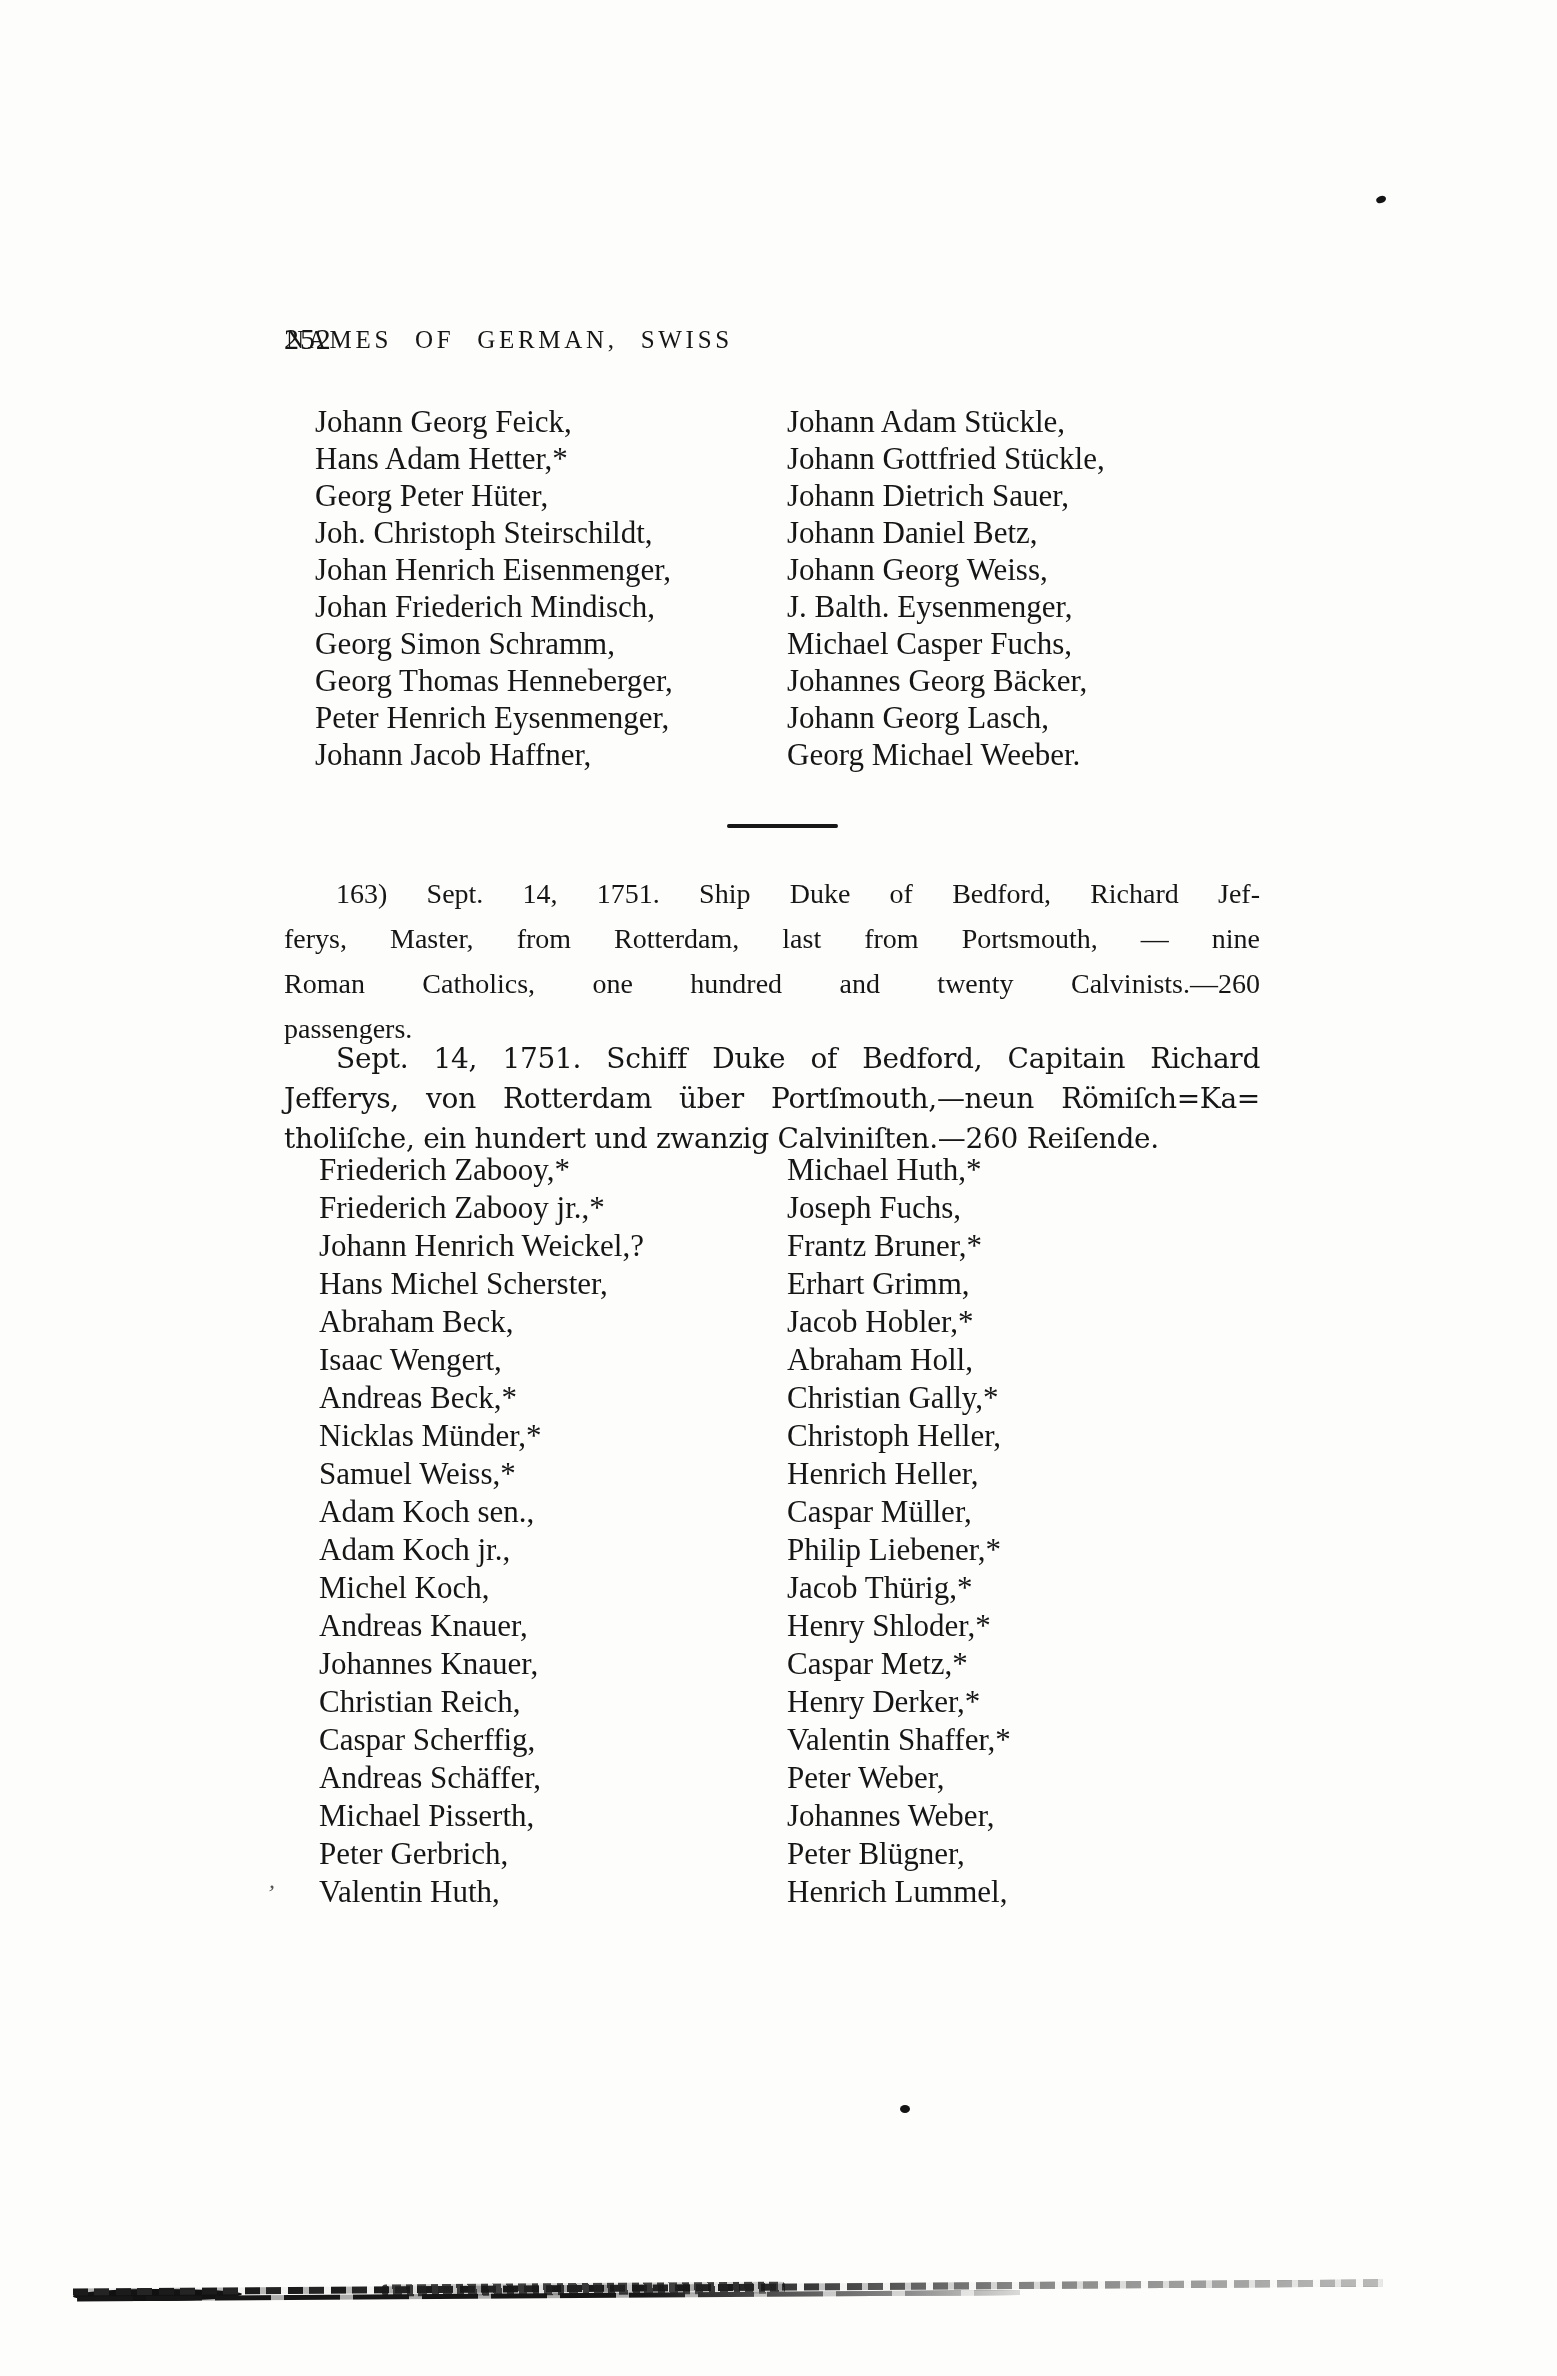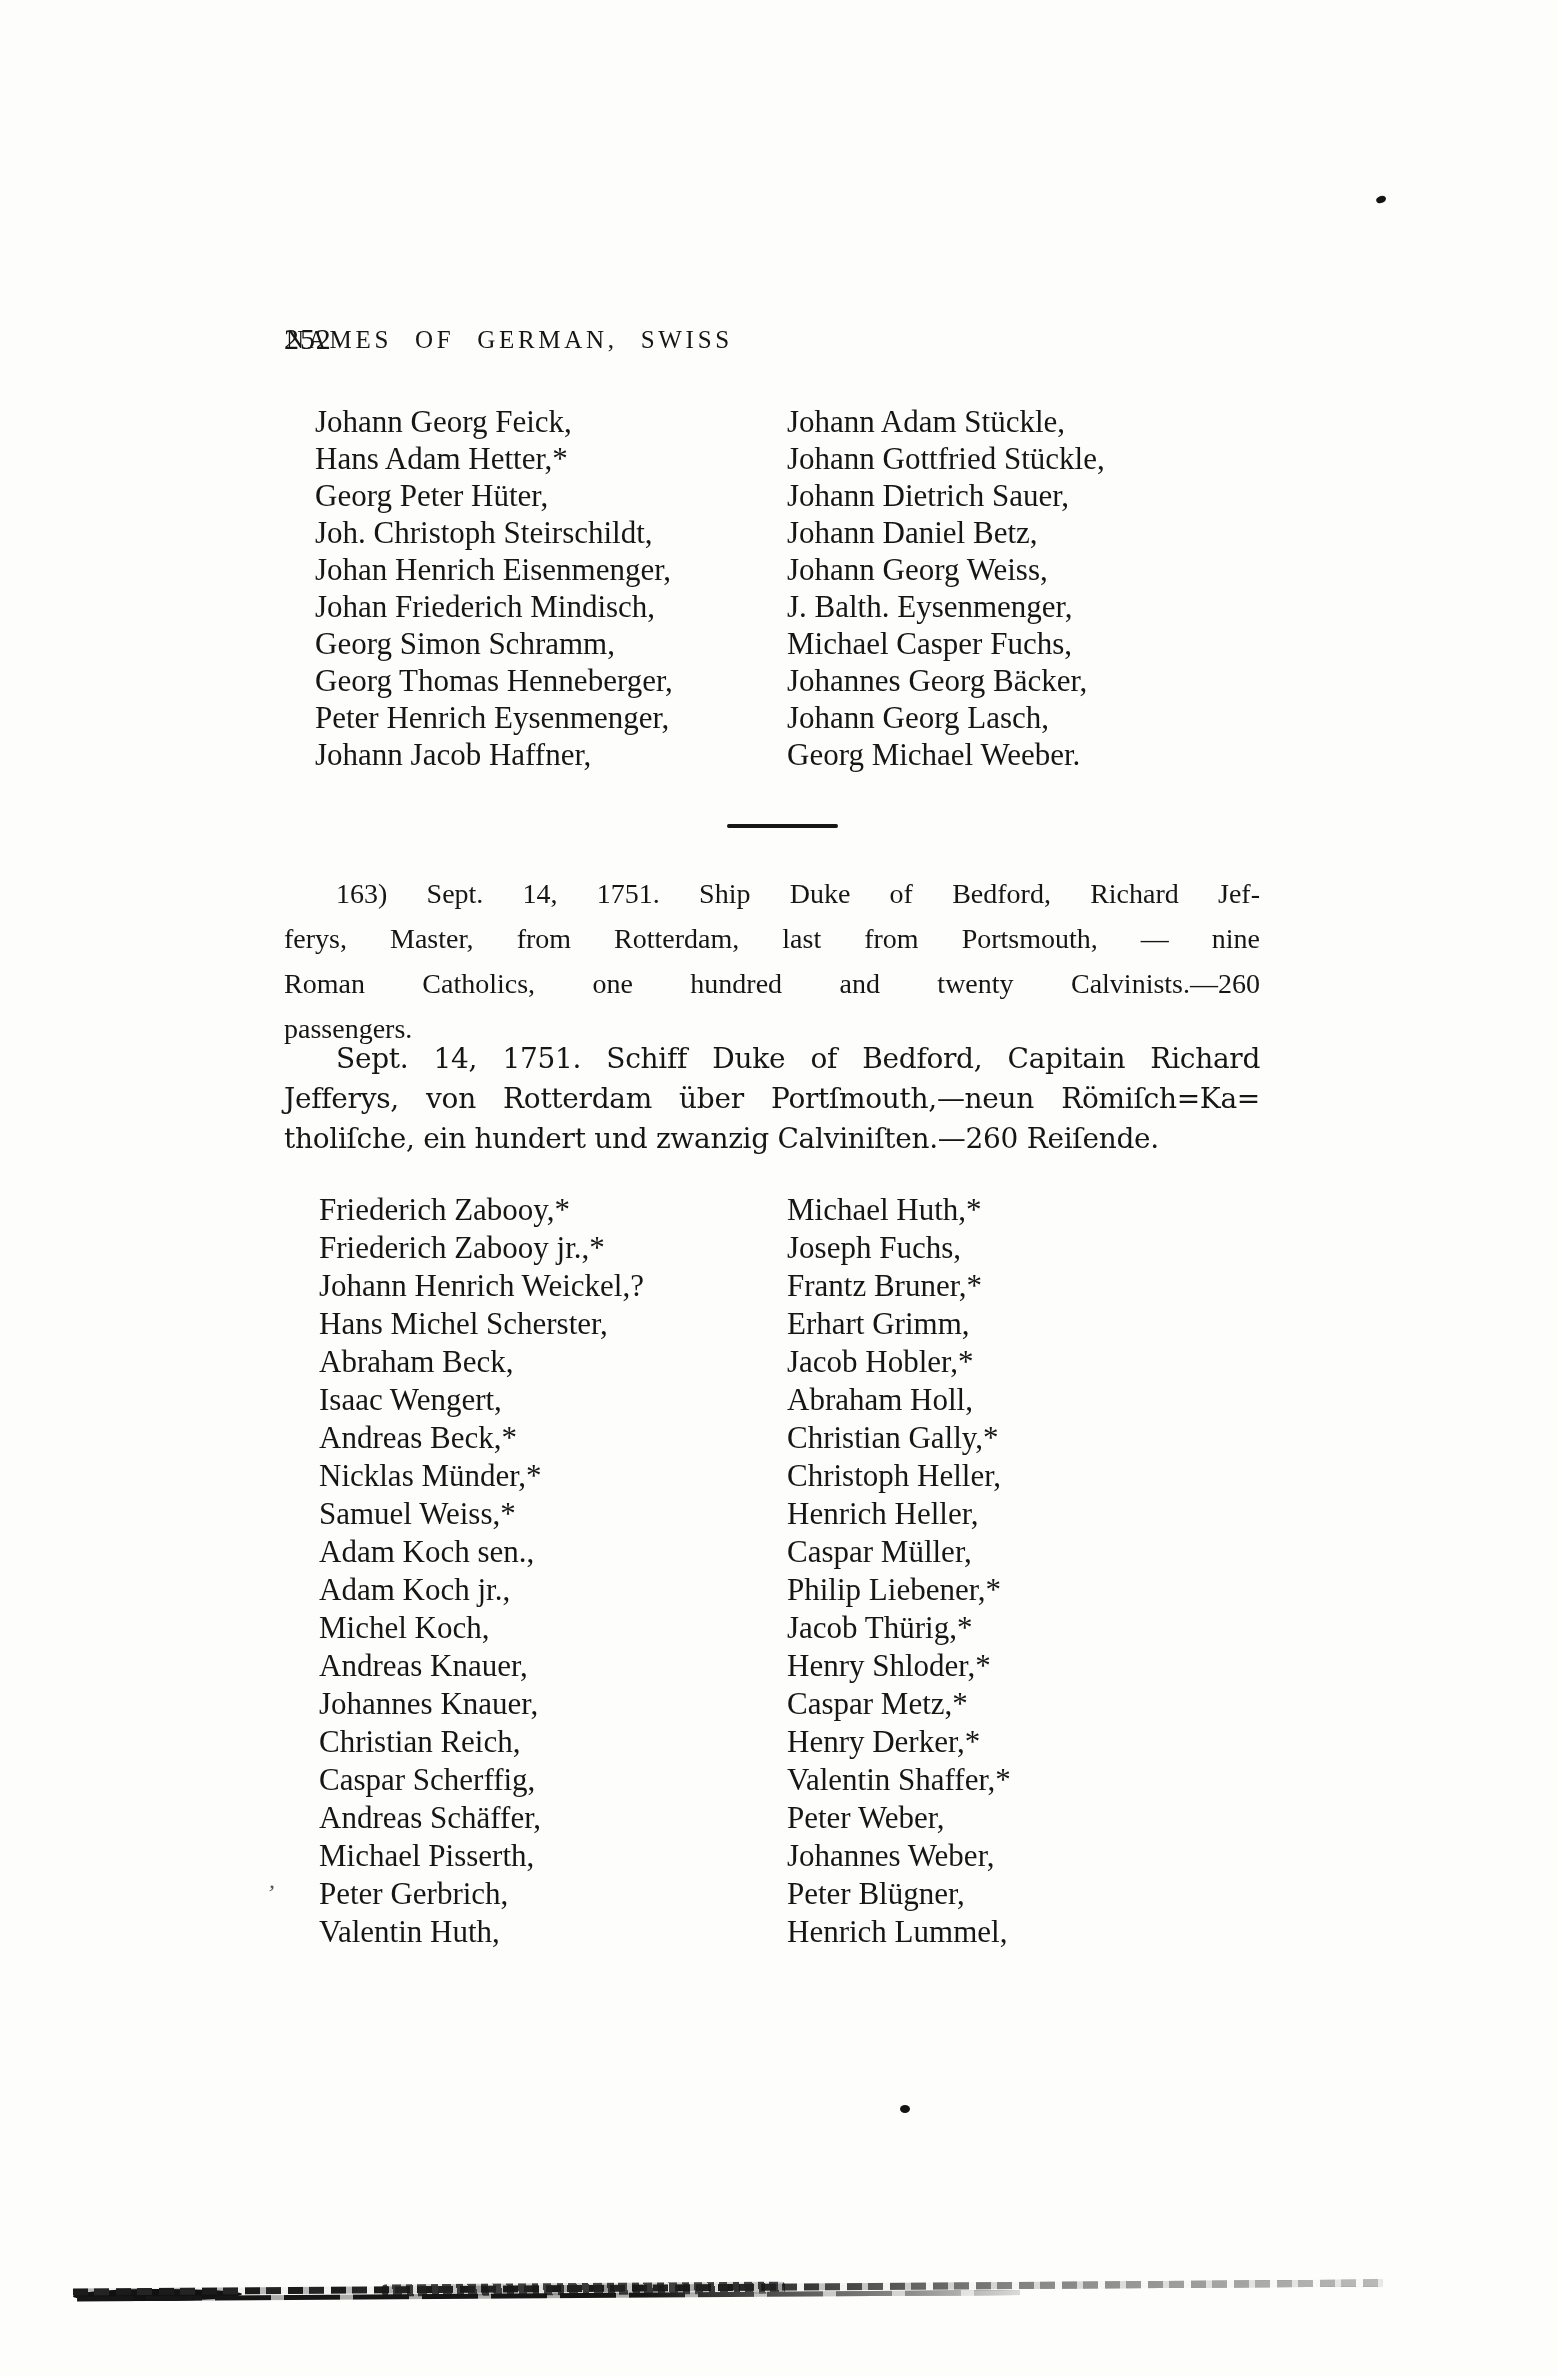--- a/index.html
+++ b/index.html
@@ -21,21 +21,21 @@
     text-align:left;font-size:25px;
     letter-spacing:3.7px;word-spacing:13px;
   }
   
   .name-list{position:absolute;font-size:31px;}
   .name-list .row{white-space:nowrap;}
   .list1{top:403px;}
   .list1 .row{line-height:37px;height:37px;}
   .list1-left{left:315px;width:468px;}
   .list1-right{left:787px;width:487px;}
-  .list2{top:1151px;margin-top:40px;}
+  .list2{top:1151px;}
   .list2 .row{line-height:38px;height:38px;}
   .list2-left{left:319px;width:459px;}
   .list2-right{left:787px;width:487px;}
   
   .section-divider{
     position:absolute;left:727px;top:824px;width:111px;height:3.7px;
     background:#171717;border-radius:1.9px/60%;
   }
   
   .para{position:absolute;left:284px;width:976px;}

